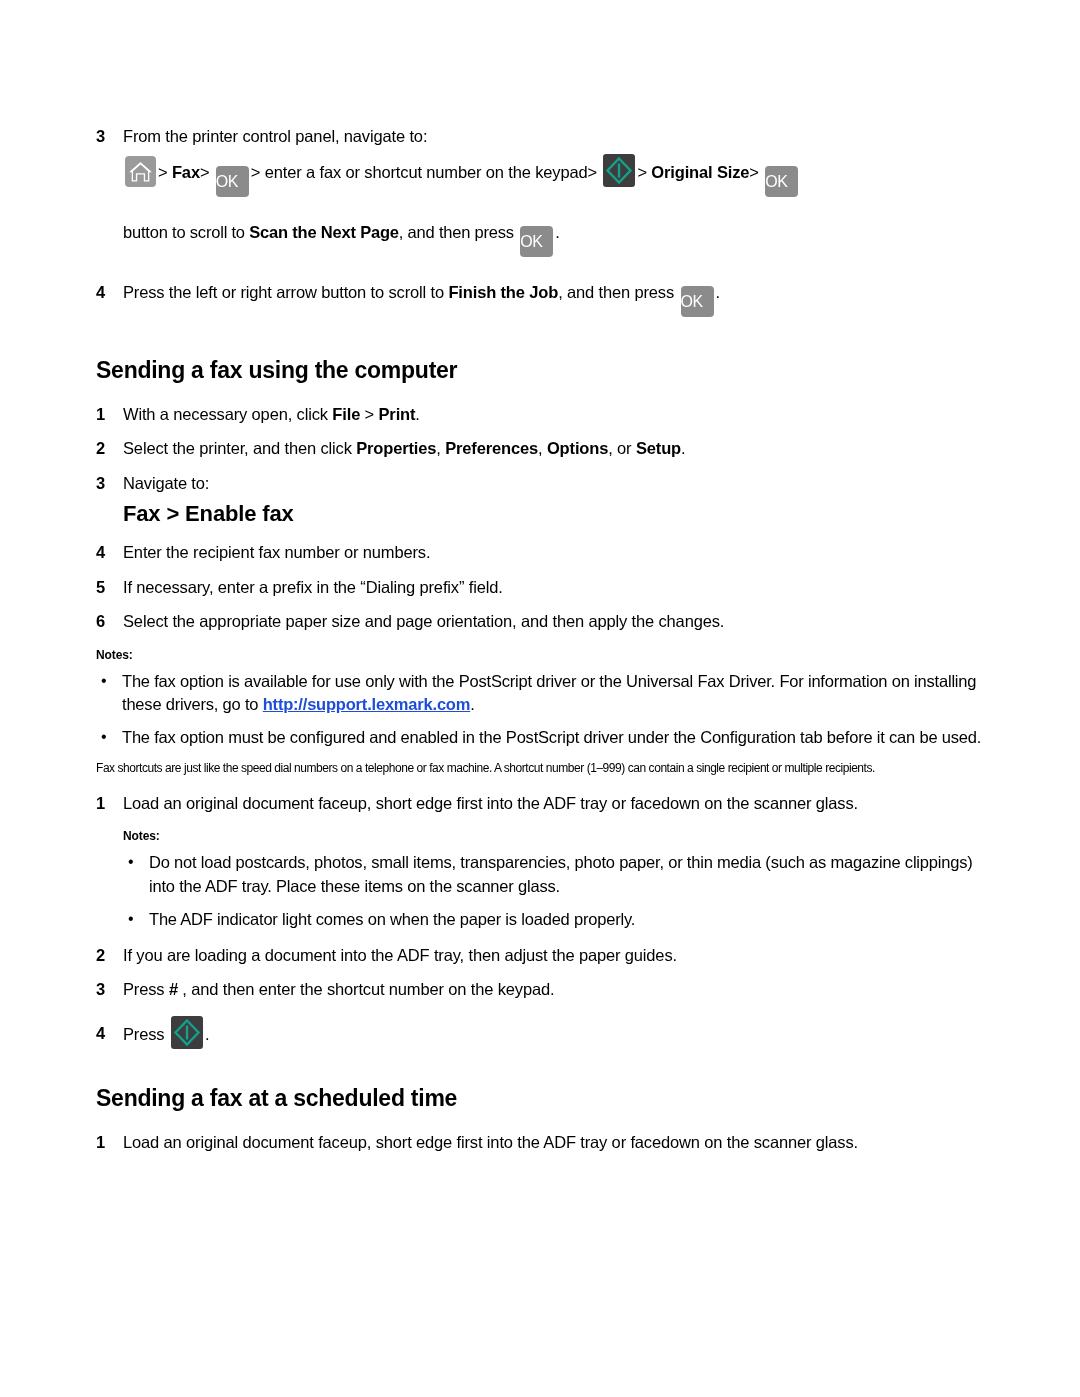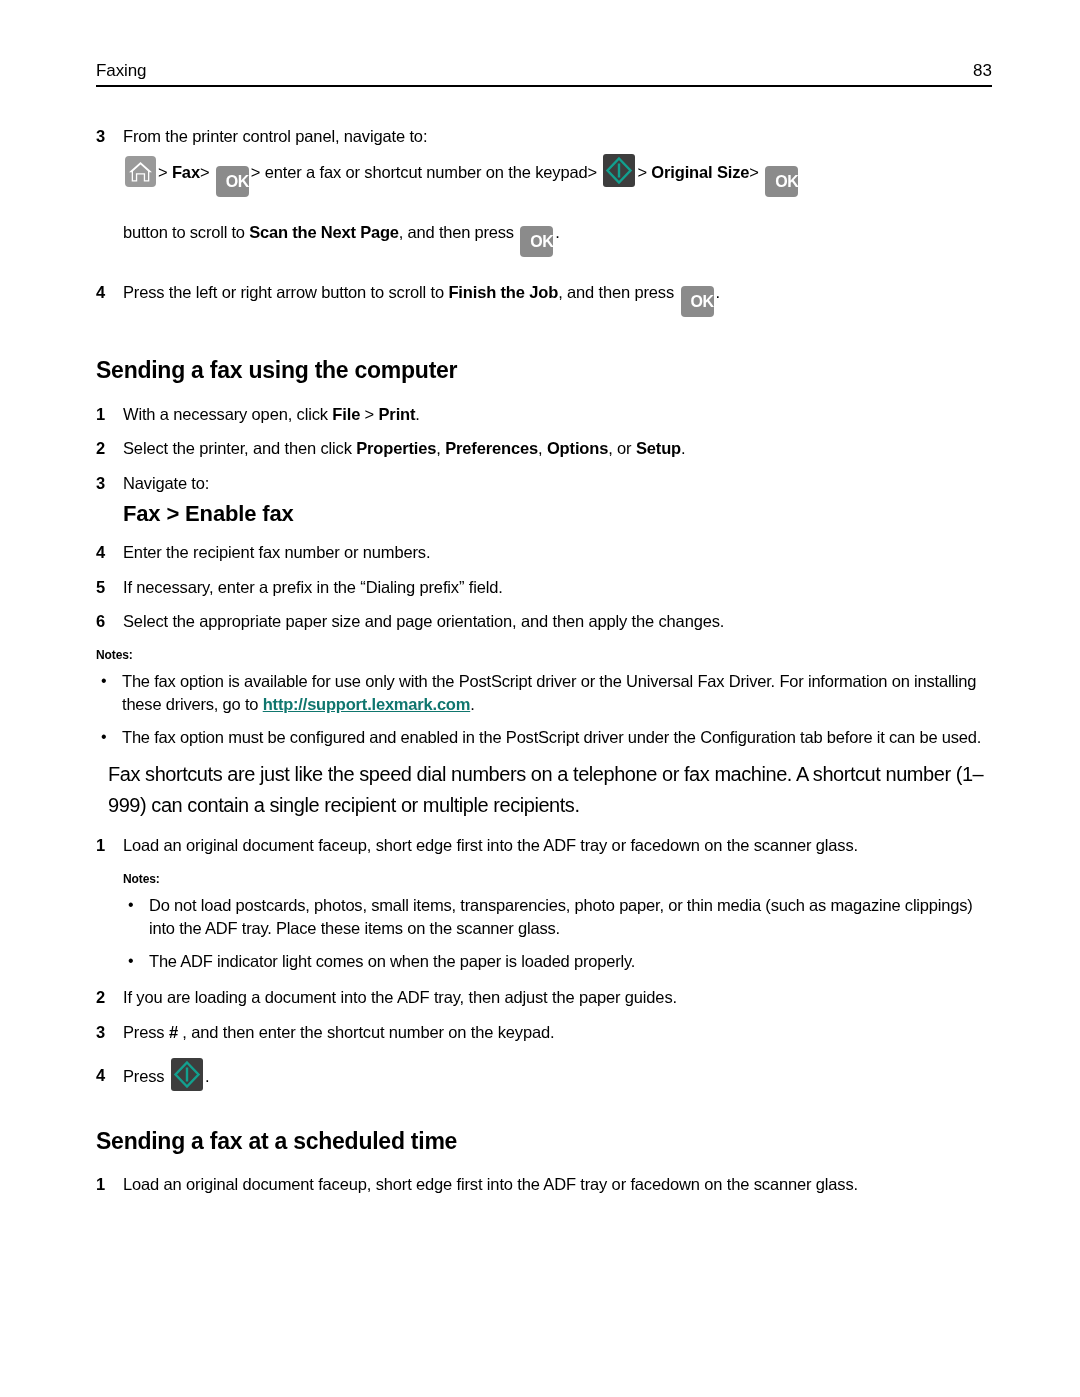--- a/index.html
+++ b/index.html
@@ -79,24 +79,24 @@
   .step.loose { margin-bottom: 16px; }
   .nav-path {
     font-weight: bold;
     font-size: 22px;
     letter-spacing: -0.15px;
     margin: 4px 0 14px 27px;
   }
 
   
   .para {
-    font-size: 20px;
+    font-size: 12px;
     line-height: 1.52;
     letter-spacing: -0.45px;
-    margin: 0 0 14px 12px;
+    margin: 0 0 14px 0;
     width: 898px;
   }
 
   
   h2.section {
     font-size: 23px;
     font-weight: bold;
     letter-spacing: -0.25px;
     margin: 34px 0 18px 0;
     line-height: 1.2;
@@ -131,43 +131,43 @@
     position: absolute;
     left: 5px;
     top: -1px;
     font-size: 16px;
     line-height: 1.45;
   }
 
   
   b, .b { font-weight: bold; }
   .link {
-    color: #0f766e;
+    color: #1d4ed8;
     font-weight: bold;
     text-decoration: underline;
   }
 
   
   .key {
     display: inline-block;
     vertical-align: -9px;
     width: 31px;
     height: 31px;
     border-radius: 4px;
     margin: 0 2px;
     position: relative;
     line-height: 0;
   }
   .key-ok {
     background: #8b8b8b;
     color: #ffffff;
-    font-weight: bold;
+    font-weight: normal;
     font-size: 16px;
     line-height: 31px;
-    text-align: right;
+    text-align: left;
     letter-spacing: -0.5px;
     width: 33px;
   }
   .key-home {
     background: #9a9a9a;
   }
   .key-home svg { display: block; }
   .key-submit {
     background: #3d3d3d;
     border-radius: 3px;
@@ -189,24 +189,20 @@
     letter-spacing: -0.2px;
     margin-left: 27px;
   }
   .note-line.second { margin-top: 18px; line-height: 2.1; }
 </style>
 </head>
 <body>
 
 <div class="page">
 
-  <div class="header">
-    <div class="header-title">Faxing</div>
-    <div class="header-page">83</div>
-  </div>
 
   <div class="content">
 
     <div class="step tight">
       <div class="step-num">3</div>
       <div class="step-body">From the printer control panel, navigate to:</div>
     </div>
 
     <div class="nav-line">
       <span class="key key-home">

